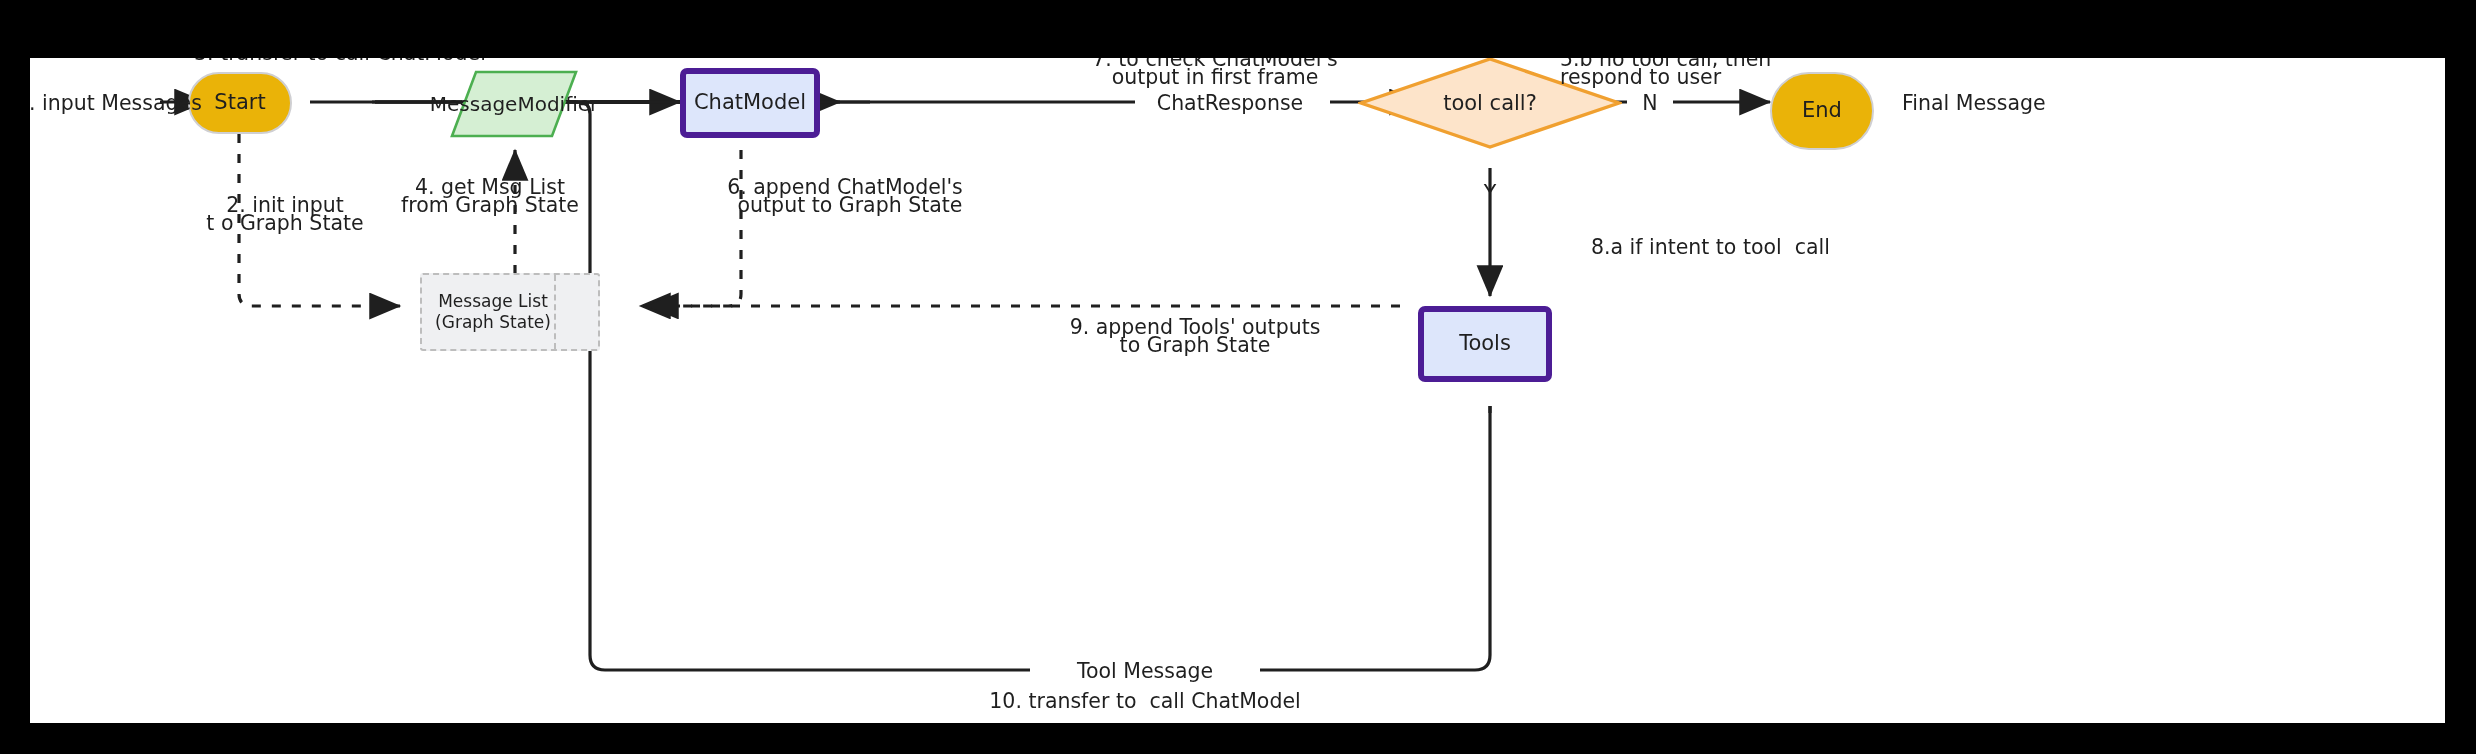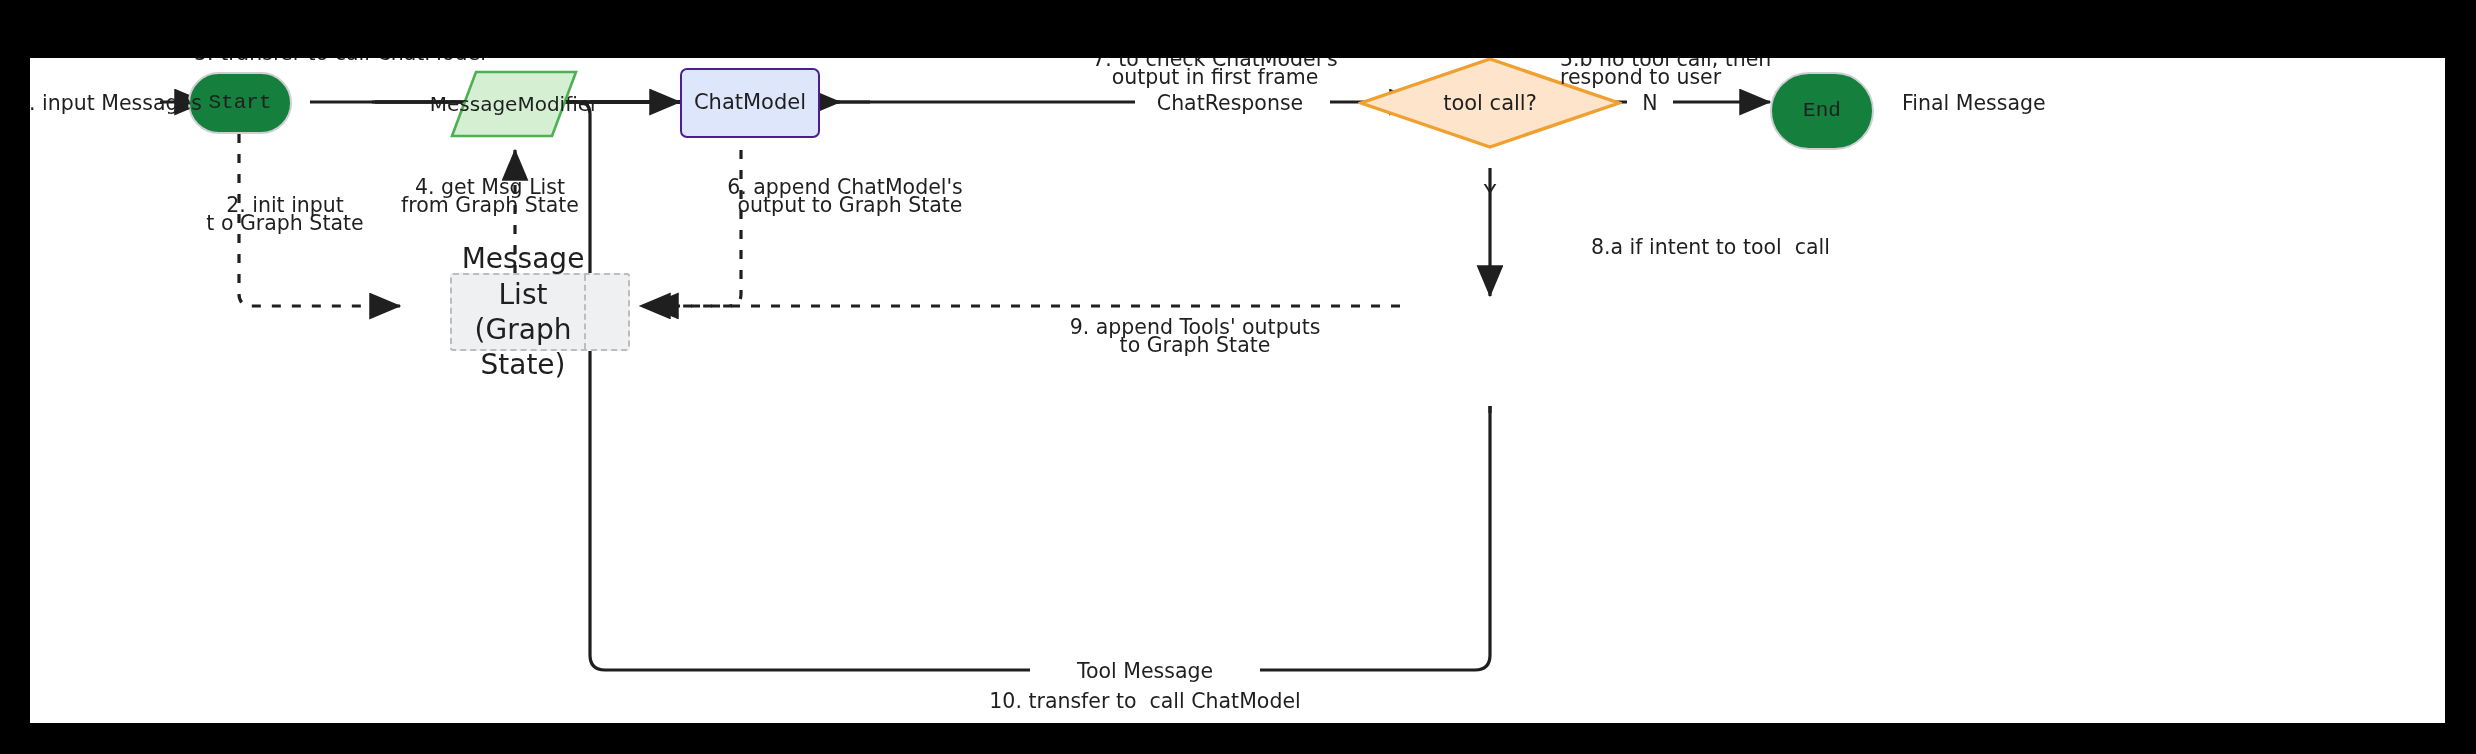--- a/index.html
+++ b/index.html
@@ -4,26 +4,26 @@
 <style>
   html,body{margin:0;padding:0;background:#000;}
   body{width:2476px;height:754px;overflow:hidden;
        font-family:"DejaVu Sans","Liberation Sans",sans-serif;}
   #stage{position:relative;width:2476px;height:754px;background:#000;}
   #canvas{position:absolute;left:30px;top:58px;width:2415px;height:665px;
           background:#ffffff;overflow:hidden;}
   #svg{position:absolute;left:0;top:0;width:2415px;height:665px;}
   .node{position:absolute;display:flex;align-items:center;justify-content:center;
         text-align:center;box-sizing:border-box;line-height:1.32;}
-  .cap{border:2px solid #cfcfd2;background:#15803d;border-radius:40px;
-       color:#1f1f1f;font-size:21px;font-family:Liberation Mono, monospace;}
-  .blue{border:2px solid #4c1d95;background:#dde6fb;border-radius:7px;
+  .cap{border:2px solid #cfcfd2;background:#eab308;border-radius:40px;
+       color:#1f1f1f;font-size:21px;}
+  .blue{border:6px solid #4c1d95;background:#dde6fb;border-radius:7px;
         color:#1f1f1f;font-size:21px;}
   .store{border:2px dashed #bdbdbd;background:#eff0f2;border-radius:3px;
-         color:#1f1f1f;font-size:28px;margin-left:30px;}
+         color:#1f1f1f;font-size:17px;}
   .store .divider{position:absolute;right:42px;top:0;bottom:0;
                   border-left:2px dashed #bdbdbd;}
   .store .txt{position:relative;z-index:2;padding-right:34px;}
   .lbl{position:absolute;color:#1f1f1f;font-size:20.5px;line-height:1.32;
        text-align:center;white-space:pre;}
   .lbl.left{text-align:left;}
 </style>
 </head>
 <body>
 
@@ -117,20 +117,23 @@
       <div style="position:absolute;left:0;top:0;width:264px;height:94px;display:flex;
                   align-items:center;justify-content:center;font-size:21px;color:#1f1f1f;">
         <span>tool call?</span>
       </div>
     </div>
 
     <div class="node cap" style="left:1740px;top:14px;width:104px;height:78px;">
       <span>End</span>
     </div>
 
+    <div class="node blue" style="left:1388px;top:248px;width:134px;height:76px;">
+      <span>Tools</span>
+    </div>
 
     <div class="node store" style="left:390px;top:215px;width:180px;height:78px;position:absolute;">
       <span class="divider"></span>
       <span class="txt" style="display:flex;flex-direction:column;align-items:center;line-height:1.26;">
         <span>Message List</span>
         <span>(Graph State)</span>
       </span>
     </div>
 
     <div class="lbl left" style="left:-14px;top:32px;width:145px;">1. input Messages</div>

